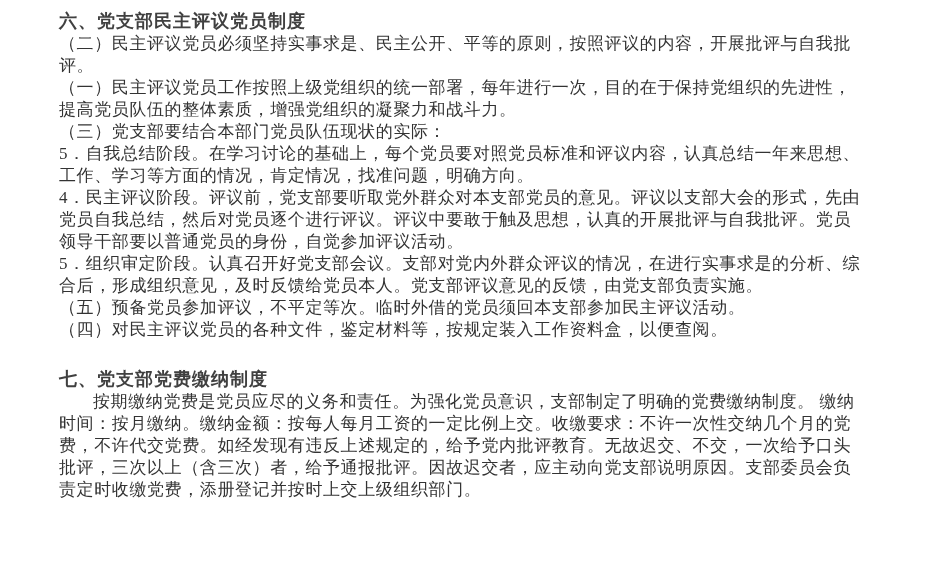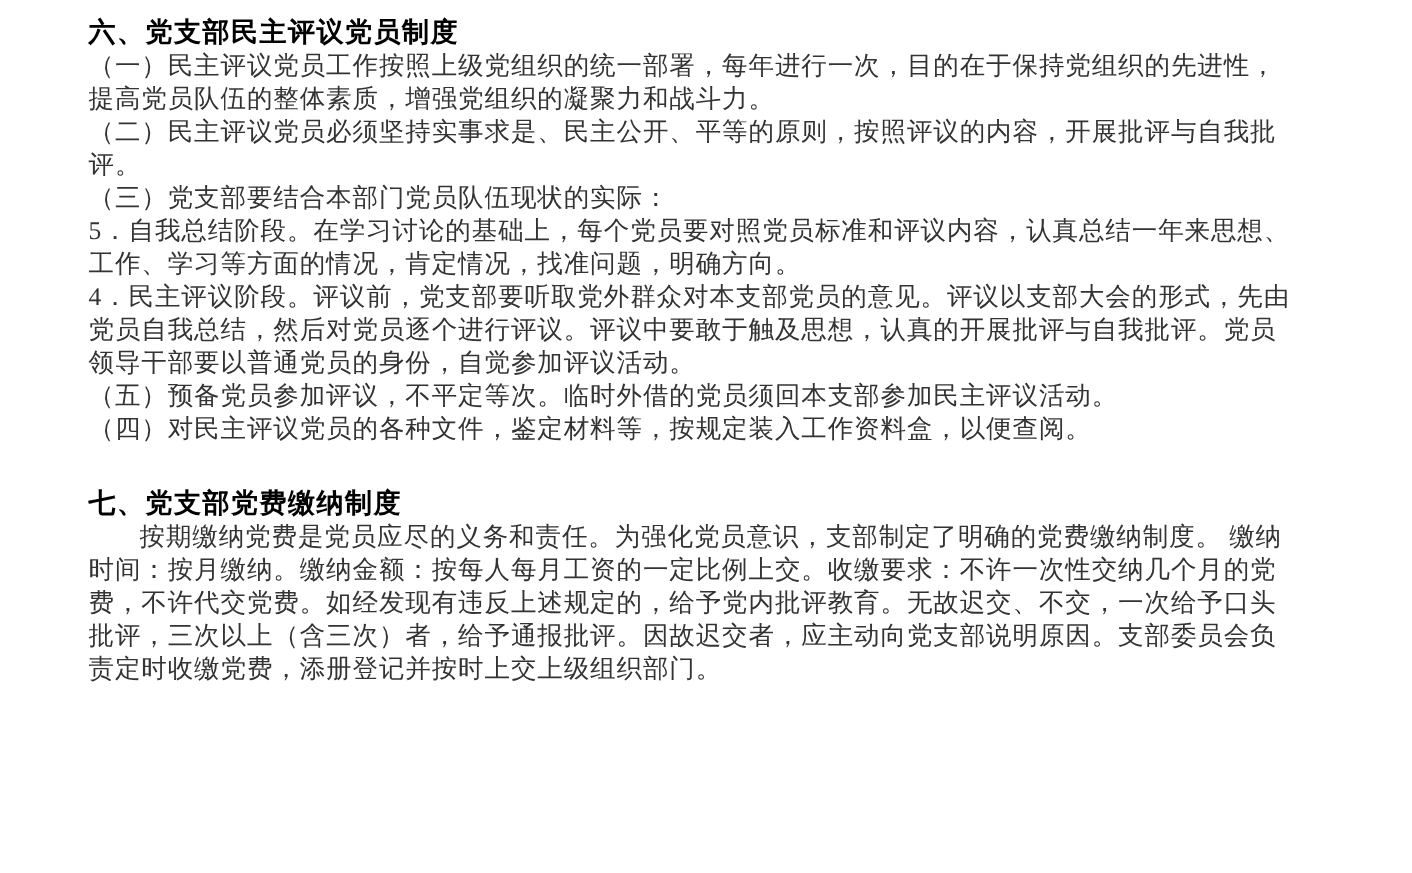--- a/index.html
+++ b/index.html
@@ -19,44 +19,45 @@
     width: 806px;
     padding: 10px 0 0 59px;
   }
   .doc-section { margin: 0; }
   .section-heading {
     margin: 0;
     font-size: 18px;
     line-height: 23px;
     font-weight: bold;
     letter-spacing: 1px;
-    color: #000000;
+    color: #404040;
   }
   .doc p {
     margin: 0;
     font-size: 17px;
     line-height: 22px;
     letter-spacing: 0.6px;
     word-break: break-word;
   }
   .section-gap { margin-top: 27px; }
   .indent-2em { text-indent: 2em; }
 </style>
 </head>
 <body style="color: rgb(51, 51, 51); background: rgb(255, 255, 255);">
 
 <main class="doc">
 
   <section class="doc-section">
     <h2 class="section-heading">六、党支部民主评议党员制度</h2>
+    <p>（二）民主评议党员必须坚持实事求是、民主公开、平等的原则，按照评议的内容，开展批评与自我批评。</p>
     <p>（一）民主评议党员工作按照上级党组织的统一部署，每年进行一次，目的在于保持党组织的先进性，提高党员队伍的整体素质，增强党组织的凝聚力和战斗力。</p>
-    <p>（二）民主评议党员必须坚持实事求是、民主公开、平等的原则，按照评议的内容，开展批评与自我批评。</p>
     <p>（三）党支部要结合本部门党员队伍现状的实际：</p>
     <p>5．自我总结阶段。在学习讨论的基础上，每个党员要对照党员标准和评议内容，认真总结一年来思想、工作、学习等方面的情况，肯定情况，找准问题，明确方向。</p>
     <p>4．民主评议阶段。评议前，党支部要听取党外群众对本支部党员的意见。评议以支部大会的形式，先由党员自我总结，然后对党员逐个进行评议。评议中要敢于触及思想，认真的开展批评与自我批评。党员领导干部要以普通党员的身份，自觉参加评议活动。</p>
+    <p>5．组织审定阶段。认真召开好党支部会议。支部对党内外群众评议的情况，在进行实事求是的分析、综合后，形成组织意见，及时反馈给党员本人。党支部评议意见的反馈，由党支部负责实施。</p>
     <p>（五）预备党员参加评议，不平定等次。临时外借的党员须回本支部参加民主评议活动。</p>
     <p>（四）对民主评议党员的各种文件，鉴定材料等，按规定装入工作资料盒，以便查阅。</p>
   </section>
 
   <section class="doc-section section-gap">
     <h2 class="section-heading">七、党支部党费缴纳制度</h2>
     <p class="indent-2em">按期缴纳党费是党员应尽的义务和责任。为强化党员意识，支部制定了明确的党费缴纳制度。 缴纳时间：按月缴纳。缴纳金额：按每人每月工资的一定比例上交。收缴要求：不许一次性交纳几个月的党费，不许代交党费。如经发现有违反上述规定的，给予党内批评教育。无故迟交、不交，一次给予口头批评，三次以上（含三次）者，给予通报批评。因故迟交者，应主动向党支部说明原因。支部委员会负责定时收缴党费，添册登记并按时上交上级组织部门。</p>
   </section>
 
 </main>

